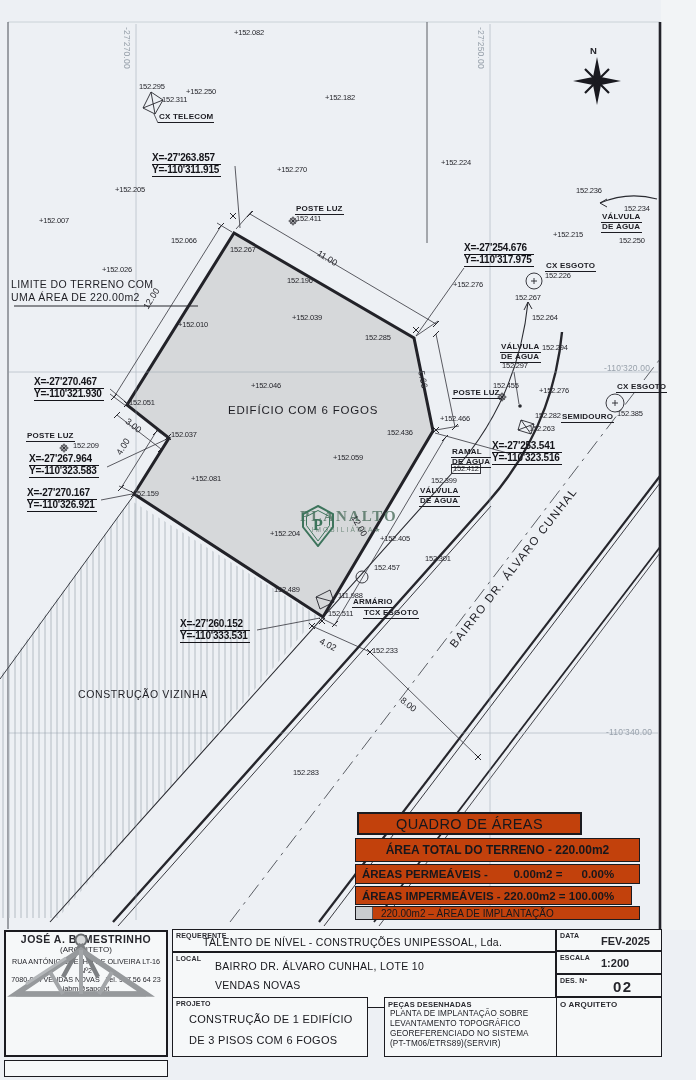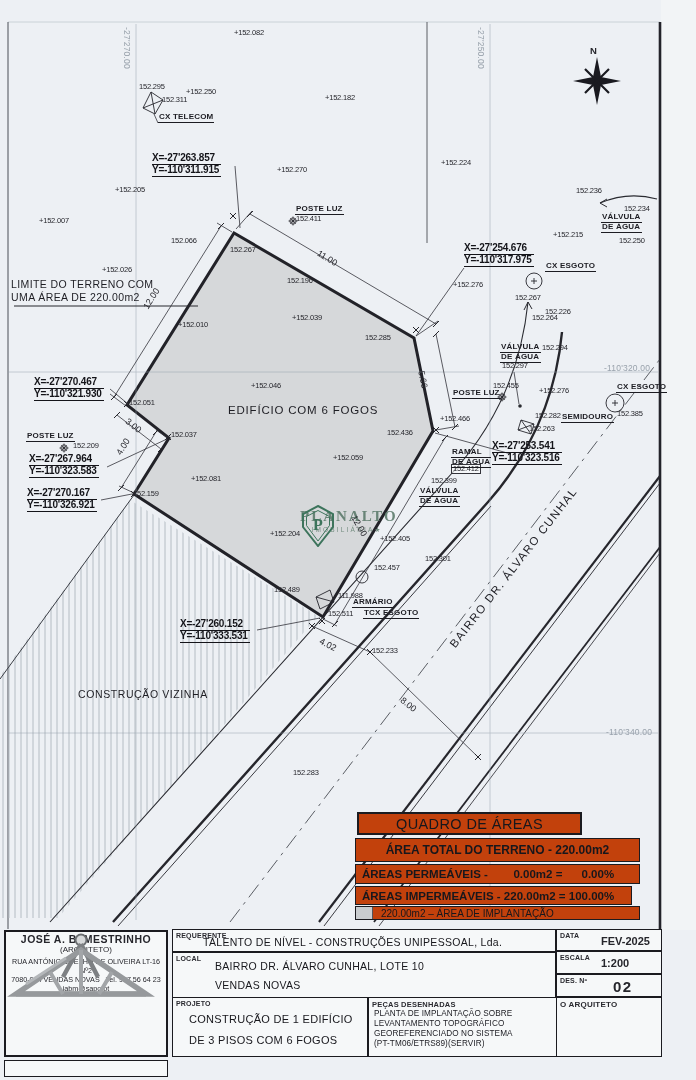--- a/index.html
+++ b/index.html
@@ -49,21 +49,21 @@
   #tb-logo .arch-addr{font-size:7.2px;margin-top:3px;}
   #tb-strip{left:4px;top:1060px;width:164px;height:17px;border-width:1.4px;}
   #tb-req{left:172px;top:929px;width:384px;height:23px;}
   #tb-req .tb-value{position:absolute;left:30px;top:6px;}
   #tb-local{left:172px;top:952px;width:384px;height:56px;}
   #tb-local .l1{position:absolute;left:42px;top:7px;}
   #tb-local .l2{position:absolute;left:42px;top:26px;}
   #tb-proj{left:172px;top:997px;width:196px;height:60px;}
   #tb-proj .l1{position:absolute;left:16px;top:15px;font-size:11px;}
   #tb-proj .l2{position:absolute;left:16px;top:36px;font-size:11px;}
-  #tb-pecas{left:368px;top:997px;width:196px;height:60px;}
+  #tb-pecas{left:384px;top:997px;width:196px;height:60px;}
   #tb-pecas .tb-label{font-size:7.5px;}
   #tb-pecas .pl{position:absolute;left:5px;font-size:8.2px;letter-spacing:0.1px;color:#1c1c22;}
   #tb-data{left:556px;top:929px;width:106px;height:22px;}
   #tb-escala{left:556px;top:951px;width:106px;height:23px;}
   #tb-des{left:556px;top:974px;width:106px;height:23px;}
   #tb-arq{left:556px;top:997px;width:106px;height:60px;}
   .tb-right-val{position:absolute;left:44px;top:5px;font-size:11px;font-weight:600;}
   #tb-des .tb-right-val{font-size:15px;letter-spacing:1.5px;top:3px;left:56px;}
 </style>
 </head>
@@ -200,21 +200,21 @@
       <div class="lab spot" style="left: 102px; top: 266px;">+152.026</div>
       <div class="lab spot" style="left: 230px; top: 246px;">152.267</div>
       <div class="lab spot" style="left: 287px; top: 277px;">152.196</div>
       <div class="lab spot" style="left: 292px; top: 314px;">+152.039</div>
       <div class="lab spot" style="left: 365px; top: 334px;">152.285</div>
       <div class="lab spot" style="left: 441px; top: 159px;">+152.224</div>
       <div class="lab spot" style="left: 576px; top: 187px;">152.236</div>
       <div class="lab spot" style="left: 624px; top: 205px;">152.234</div>
       <div class="lab spot" style="left: 553px; top: 231px;">+152.215</div>
       <div class="lab spot" style="left: 619px; top: 237px;">152.250</div>
-      <div class="lab spot" style="left: 545px; top: 272px; margin-top: 36px;">152.226</div>
+      <div class="lab spot" style="left: 545px; top: 272px;">152.226</div>
       <div class="lab spot" style="left: 453px; top: 281px;">+152.276</div>
       <div class="lab spot" style="left: 515px; top: 294px;">152.267</div>
       <div class="lab spot" style="left: 532px; top: 314px;">152.264</div>
       <div class="lab spot" style="left: 542px; top: 344px;">152.294</div>
       <div class="lab spot" style="left: 502px; top: 362px;">152.297</div>
       <div class="lab spot" style="left: 493px; top: 382px;">152.455</div>
       <div class="lab spot" style="left: 539px; top: 387px;">+152.276</div>
       <div class="lab spot" style="left: 440px; top: 415px;">+152.466</div>
       <div class="lab spot" style="left: 535px; top: 412px;">152.282</div>
       <div class="lab spot" style="left: 529px; top: 425px;">152.263</div>

